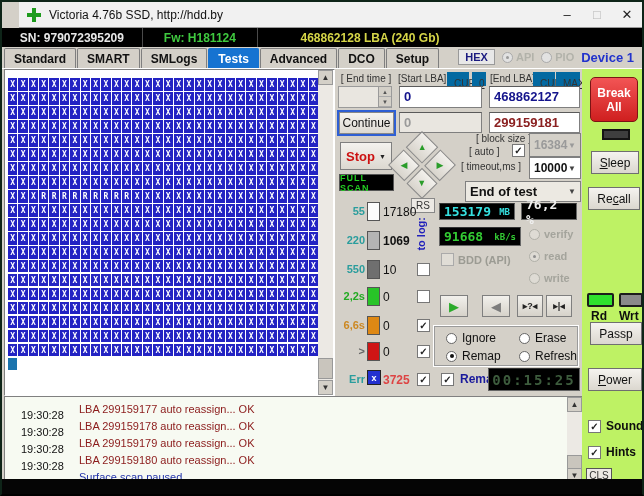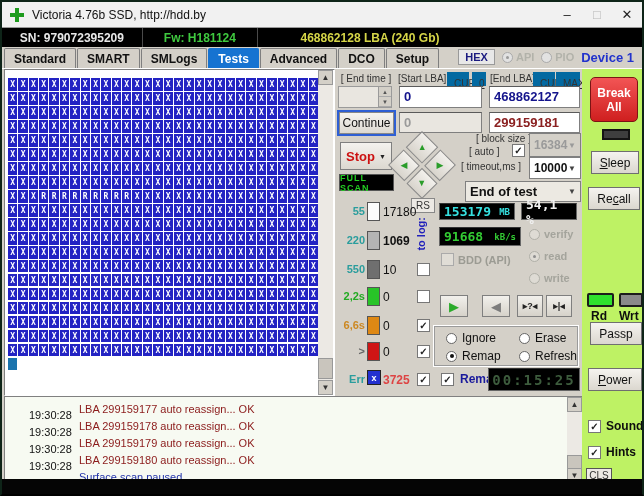--- a/index.html
+++ b/index.html
@@ -2,21 +2,21 @@
 <html style="--cell: #2323c3; --curcell: #1b74ad;"><head>
 <meta charset="utf-8">
 <style>
   * { margin:0; padding:0; box-sizing:border-box; }
   html,body { background:#222; }
   body { font-family:"Liberation Sans", sans-serif; }
   .window { position:relative; width:644px; height:496px; background:#d4d0c8;
             border:2px solid #0e2418; border-bottom-color:#000; overflow:hidden; }
 
   
-  .titlebar { position:absolute; left:0; top:0; right:0; height:26px; background:#f1f1f1;
+  .titlebar { position:absolute; left:17px; top:0; right:0; height:26px; background:#f1f1f1;
               display:flex; align-items:center; border-bottom:1px solid #999; }
   .app-icon { width:14px; height:14px; margin:0 8px 0 8px; position:relative; }
   .app-icon:before { content:""; position:absolute; left:5px; top:0; width:4px; height:14px; background:#1d9b1d; }
   .app-icon:after  { content:""; position:absolute; left:0; top:5px; width:14px; height:4px; background:#1d9b1d; }
   .title-text { font-size:12px; color:#111; }
   .winbtns { margin-left:auto; display:flex; }
   .winbtn { width:30px; height:24px; display:flex; align-items:center; justify-content:center;
             font-size:13px; color:#222; cursor:default; }
   .winbtn.max { color:#b8b8b8; }
 
@@ -158,21 +158,21 @@
   .led-lbl { position:absolute; font-size:12px; font-weight:bold; color:#0e0e0e; }
   .strip-check { position:absolute; display:flex; align-items:center; gap:5px; }
   .strip-check .lbl { font-size:12px; font-weight:bold; color:#0e0e0e; }
   .cls-btn { position:absolute; left:4px; top:399px; width:26px; height:15px; background:#ece9e4; border:1px solid #555;
              font-size:10px; color:#333; display:flex; align-items:center; justify-content:center; }
 
   
   .logarea { position:absolute; left:2px; top:394px; width:578px; height:87px; background:#f7faf2;
              border-top:1px solid #808080; border-left:1px solid #808080; }
   .logline { position:relative; height:17px; display:flex; align-items:center; font-size:11px; }
-  .logline .time { width:58px; padding-left:24px; color:#111;margin-top:12px; }
+  .logline .time { width:58px; padding-left:16px; color:#111;margin-top:12px; }
   .logline .msg { padding-left:16px; color:#8b1a1a; }
   .logline.sys .msg { color:#2233aa; }
   .lscroll { position:absolute; right:0; top:0; width:15px; height:100%; background:#ece9e4; }
   .lscroll .sb-thumb { top:58px; height:14px; }
   .bottombar { position:absolute; left:0; bottom:0; width:100%; height:15px; background:#050505; }
 </style>
 </head>
 <body>
 
 <div class="window">
@@ -937,21 +937,21 @@
     <div class="err-icon" style="left:32px; top:301px;">x</div>
     <div class="leg-count" style="left:48px; top:304px; color:#d44; font-weight:bold;">3725</div>
     <div class="checkbox pos checked" style="left:82px; top:304px;">
         <span>✓</span>
       </div>
 
     <div class="lcd lcd-cyan" style="left:104px; top:134px; width:76px; height:17px;">
       <span>153179</span>
       <span class="unit">MB</span>
     </div>
-    <div class="lcd lcd-white" style="left:186px; top:134px; width:56px; height:17px;">54,1  %</div>
+    <div class="lcd lcd-white" style="left:186px; top:134px; width:56px; height:17px;">76,2  %</div>
     <div class="lcd lcd-green" style="left:104px; top:158px; width:82px; height:19px;">
       <span>91668</span>
       <span class="unit">kB/s</span>
     </div>
 
     <div class="gray-check" style="left:106px; top:184px;">
       <div class="checkbox">
           <span>✓</span>
         </div>
       <div class="lbl">BDD (API)</div>

